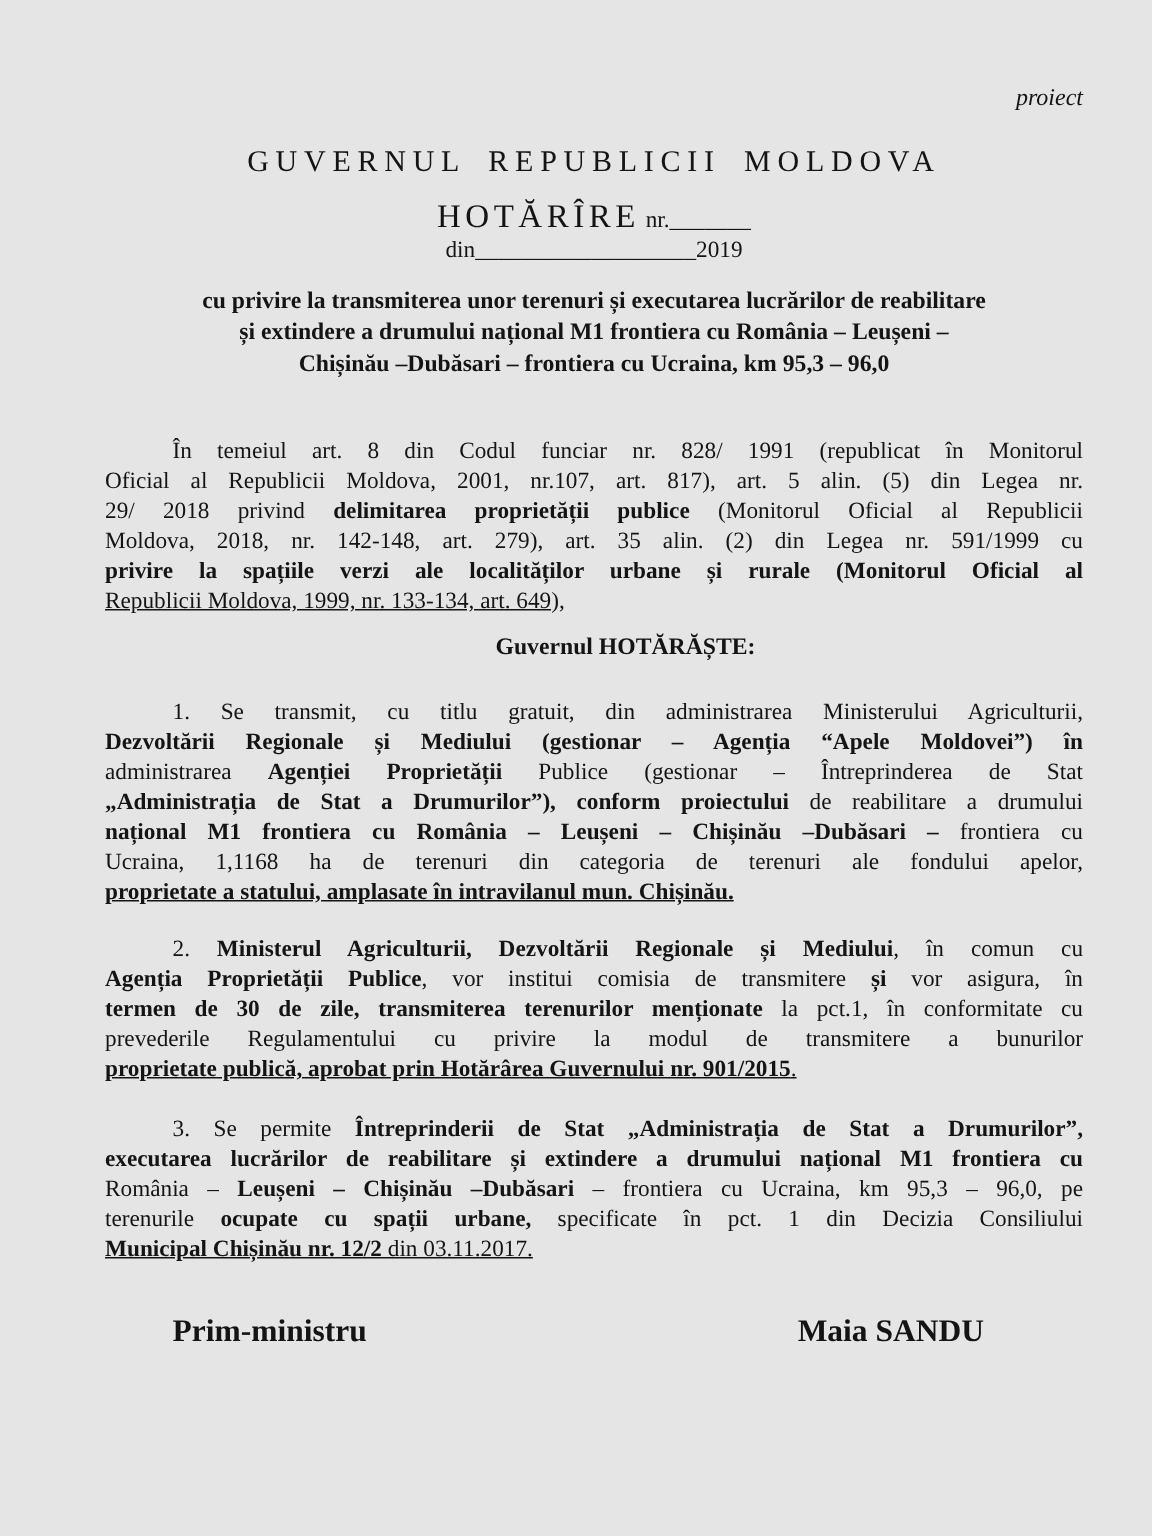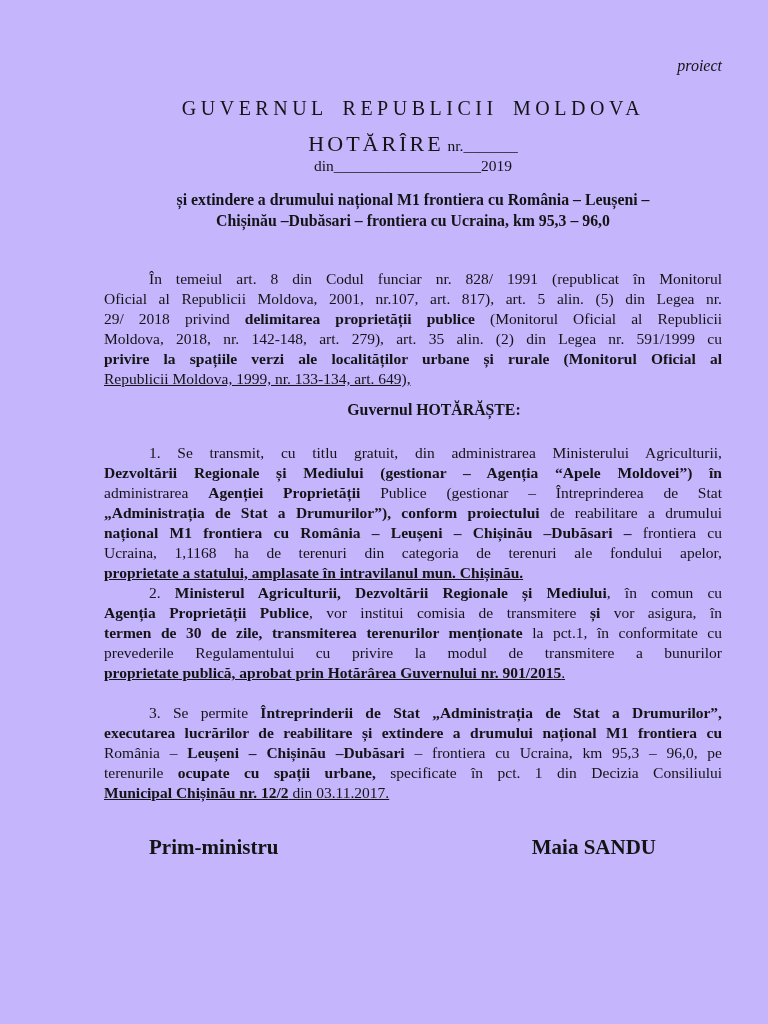--- a/index.html
+++ b/index.html
@@ -1,22 +1,22 @@
 <!DOCTYPE html>
 <html lang="ro"><head>
 <meta charset="utf-8">
 <title>Document</title>
 <style>
   html, body { margin: 0; padding: 0; background: #ffffff; }
   .page {
     position: relative;
     width: 768px; height: 1024px;
     box-sizing: border-box;
-    padding: 0 46px 0 104px;
-    background: #c4b5fd;
+    padding: 0 46px 0 70px;
+    background: #e5e5e5;
     color: #141414;
     font-family: "Liberation Serif", "DejaVu Serif", serif;
     overflow: hidden;
   }
   .draft {
     padding-top: 55px;
     text-align: right;
     font-style: italic;
     font-size: 16px;
     line-height: 21px;
@@ -49,21 +49,21 @@
   .block-preamble { margin-top: 38px; }
   .block-resolution-heading {
     margin-top: 11px;
     font-weight: bold;
     font-size: 15.8px;
     line-height: 20px;
     text-align: center;
     transform: translateX(21px);
   }
   .block-point-1 { margin-top: 23px; }
-  .block-point-2 { }
+  .block-point-2 { margin-top: 18px; }
   .block-point-3 { margin-top: 20px; }
   .pline {
     line-height: 20px; height: 20px; overflow: hidden;
     text-align: justify;
     text-align-last: justify;
   }
   .pline.last { text-align-last: left; text-decoration: underline; }
   .pline.indent { text-indent: 45px; }
   .b { font-weight: bold; }
   .signature {
@@ -90,20 +90,21 @@
       <span class="dh-type">HOTĂRÎRE</span>
       <span>nr.</span><span class="blank">_______</span>
     </div>
     <div>
       <span>din</span><span class="blank">___________________</span><span>2019</span>
     </div>
   </div>
 
   <div id="doc-flow">
       <div class="block block-doc-title">
+        <div class="tline">cu privire la transmiterea unor terenuri și executarea lucrărilor de reabilitare</div>
         <div class="tline">și extindere a drumului național M1 frontiera cu România – Leușeni –</div>
         <div class="tline">Chișinău –Dubăsari – frontiera cu Ucraina, km 95,3 – 96,0</div>
       </div>
       <div class="block block-preamble">
         <div class="pline indent"><span>În temeiul art. 8 din Codul funciar nr. 828/ 1991 (republicat în Monitorul</span></div>
         <div class="pline"><span>Oficial al Republicii Moldova, 2001, nr.107, art. 817), art. 5 alin. (5) din Legea nr.</span></div>
         <div class="pline"><span>29/ 2018 privind </span><span class="b">delimitarea proprietății publice</span><span> (Monitorul Oficial al Republicii</span></div>
         <div class="pline"><span>Moldova, 2018, nr. 142-148, art. 279), art. 35 alin. (2) din Legea nr. 591/1999 cu</span></div>
         <div class="pline"><span class="b">privire la spațiile verzi ale localităților urbane și rurale (Monitorul Oficial al</span></div>
         <div class="pline last"><span>Republicii Moldova, 1999, nr. 133-134, art. 649),</span></div>

